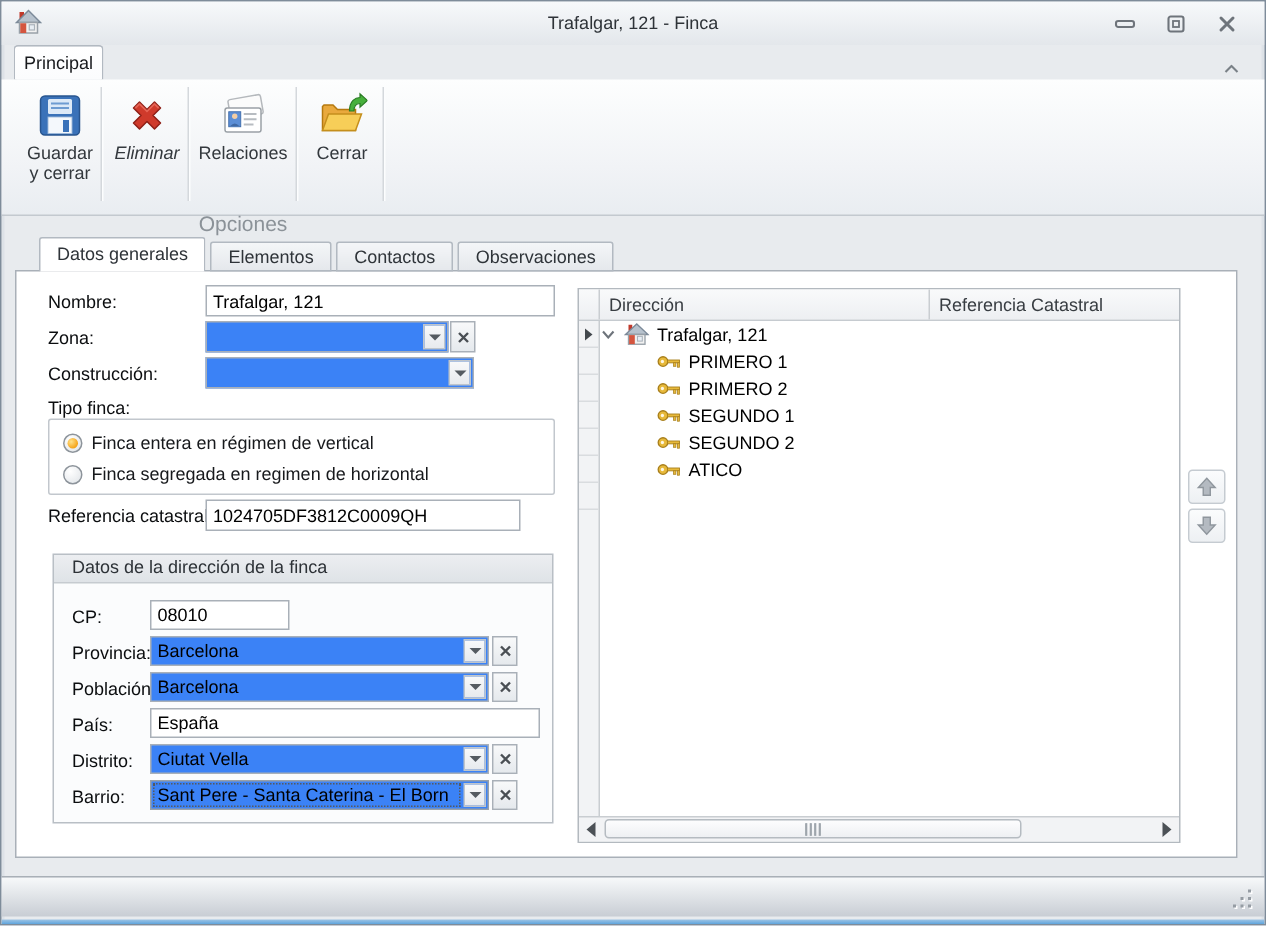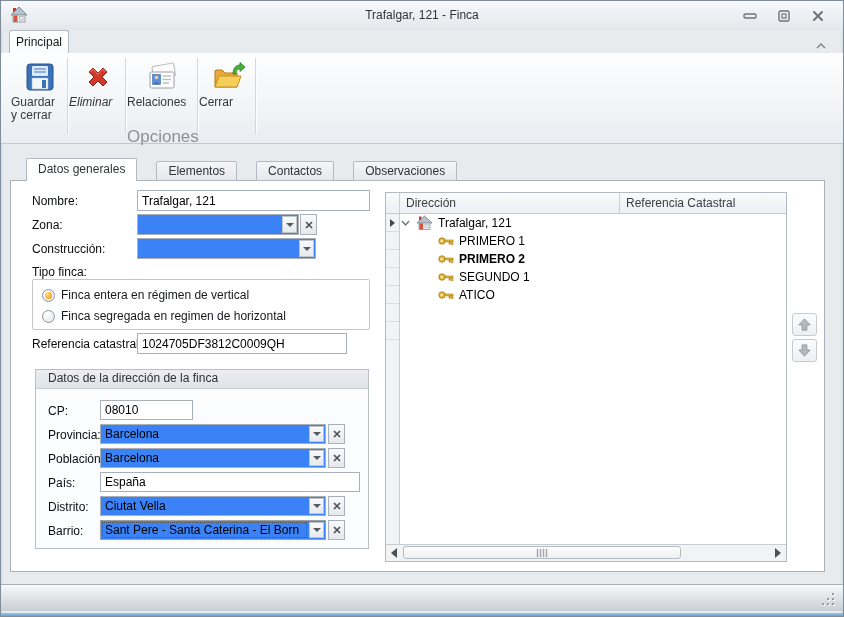--- a/index.html
+++ b/index.html
@@ -8,28 +8,28 @@
   
   .titlebar{position:absolute;top:0;left:0;right:0;height:29px;background:linear-gradient(#f7f9fb,#e3e7eb);}
   .title{position:absolute;left:0;right:0;top:0;line-height:29px;text-align:center;color:#2e3338;}
   .app-icon{position:absolute;left:9px;top:5px;width:18px;height:18px;}
   .winbtns{position:absolute;right:16px;top:0;height:29px;display:flex;gap:16px;align-items:center;}
   .winbtn{width:18px;height:16px;display:flex;align-items:center;justify-content:center;cursor:default;}
   
   .ribbon-tab{position:absolute;left:8px;top:29px;width:60px;height:23px;background:linear-gradient(#ffffff,#fbfcfd);border:1px solid #b2b9c1;border-bottom:none;border-radius:3px 3px 0 0;text-align:center;line-height:22px;box-sizing:border-box;z-index:2;}
   .ribbon-collapse{position:absolute;right:17px;top:37px;}
   .ribbon-body{position:absolute;left:0;right:0;top:52px;height:91px;background:linear-gradient(#fdfefe,#f1f3f6 65%,#e9edf1);border-bottom:1px solid #c3c9cf;box-sizing:border-box;}
-  .rbtn{position:absolute;top:4px;width:58px;height:68px;text-align:left;border-radius:3px;}
+  .rbtn{position:absolute;top:4px;width:58px;height:68px;text-align:center;border-radius:3px;}
   .rbtn svg{display:block;margin:4px auto 3px auto;}
   .rbtn .cap{line-height:13px;color:#33383d;}
   .rsep{position:absolute;top:5px;height:76px;width:1px;background:#d4d8dc;box-shadow:1px 0 0 #fcfdfe;}
-  .rgroupcap{position:absolute;top:74px;width:70px;text-align:center;color:#8b9298;font-size:17px;}
+  .rgroupcap{position:absolute;top:88px;width:70px;text-align:center;color:#8b9298;font-size:14px;}
   
   .tabstrip{position:absolute;left:25px;top:157px;height:23px;display:flex;z-index:3;}
-  .ptab{height:20px;margin-top:3px;margin-right:19px;padding:0 11px;line-height:19px;background:linear-gradient(#f4f6f8,#e5e8ec);border:1px solid #b2b9c1;border-radius:2px 2px 0 0;box-sizing:border-box;color:#2f3439;}
+  .ptab{height:20px;margin-top:3px;margin-right:3px;padding:0 11px;line-height:19px;background:linear-gradient(#f4f6f8,#e5e8ec);border:1px solid #b2b9c1;border-radius:2px 2px 0 0;box-sizing:border-box;color:#2f3439;}
   .ptab.active{height:23px;margin-top:0;line-height:21px;background:#ffffff;border-bottom:none;}
   
   .panel{position:absolute;left:9px;top:179px;width:815px;height:392px;background:#fff;border:1px solid #a9b0b8;box-sizing:border-box;}
   .lbl{position:absolute;white-space:nowrap;color:#0b0d0f;}
   .ed{position:absolute;border:1px solid #a9b0b8;background:#fff;font:12px "Liberation Sans",sans-serif;padding:2px 4px;box-sizing:border-box;color:#000;}
   .combo{position:absolute;border:1px solid #a9b0b8;background:#3b82f6;box-sizing:border-box;}
   .combo>input{position:absolute;left:0;top:0;height:100%;width:calc(100% - 17px);border:0;padding:2px 4px;font:12px "Liberation Sans",sans-serif;box-sizing:border-box;background:transparent;color:#000;outline:none;}
   .combo.focused{border:1px solid #98a0a8;}
   .combo.focused>input{outline:1px dotted #55595e;outline-offset:-2px;}
   .arrowbtn{position:absolute;top:1px;bottom:1px;right:1px;width:15px;background:linear-gradient(#f8f9fa,#e7eaee);border:1px solid #bfc5cb;box-sizing:border-box;display:flex;align-items:center;justify-content:center;}
@@ -310,21 +310,21 @@
               <svg width="16" height="10" viewBox="0 0 16 10">
                 <circle cx="4" cy="5" r="3.2" fill="#e7b93a" stroke="#a87f1c" stroke-width="0.9"></circle>
                 <circle cx="3.6" cy="5" r="1.1" fill="#fdf6e3"></circle>
                 <rect x="7" y="4" width="8" height="1.9" fill="#e7b93a" stroke="#a87f1c" stroke-width="0.6"></rect>
                 <rect x="11" y="5.8" width="1.6" height="2.4" fill="#e7b93a" stroke="#a87f1c" stroke-width="0.5"></rect>
                 <rect x="13.6" y="5.8" width="1.4" height="3" fill="#e7b93a" stroke="#a87f1c" stroke-width="0.5"></rect>
               </svg>
             </span>
           <span>PRIMERO 1</span>
         </div>
-        <div class="trow" style="padding-left:37px;font-weight:bold;">
+        <div class="trow" style="padding-left:37px;">
           <span class="ic">
               <svg width="16" height="10" viewBox="0 0 16 10">
                 <circle cx="4" cy="5" r="3.2" fill="#e7b93a" stroke="#a87f1c" stroke-width="0.9"></circle>
                 <circle cx="3.6" cy="5" r="1.1" fill="#fdf6e3"></circle>
                 <rect x="7" y="4" width="8" height="1.9" fill="#e7b93a" stroke="#a87f1c" stroke-width="0.6"></rect>
                 <rect x="11" y="5.8" width="1.6" height="2.4" fill="#e7b93a" stroke="#a87f1c" stroke-width="0.5"></rect>
                 <rect x="13.6" y="5.8" width="1.4" height="3" fill="#e7b93a" stroke="#a87f1c" stroke-width="0.5"></rect>
               </svg>
             </span>
           <span>PRIMERO 2</span>
@@ -333,20 +333,32 @@
           <span class="ic">
               <svg width="16" height="10" viewBox="0 0 16 10">
                 <circle cx="4" cy="5" r="3.2" fill="#e7b93a" stroke="#a87f1c" stroke-width="0.9"></circle>
                 <circle cx="3.6" cy="5" r="1.1" fill="#fdf6e3"></circle>
                 <rect x="7" y="4" width="8" height="1.9" fill="#e7b93a" stroke="#a87f1c" stroke-width="0.6"></rect>
                 <rect x="11" y="5.8" width="1.6" height="2.4" fill="#e7b93a" stroke="#a87f1c" stroke-width="0.5"></rect>
                 <rect x="13.6" y="5.8" width="1.4" height="3" fill="#e7b93a" stroke="#a87f1c" stroke-width="0.5"></rect>
               </svg>
             </span>
           <span>SEGUNDO 1</span>
+        </div>
+        <div class="trow" style="padding-left:37px;">
+          <span class="ic">
+              <svg width="16" height="10" viewBox="0 0 16 10">
+                <circle cx="4" cy="5" r="3.2" fill="#e7b93a" stroke="#a87f1c" stroke-width="0.9"></circle>
+                <circle cx="3.6" cy="5" r="1.1" fill="#fdf6e3"></circle>
+                <rect x="7" y="4" width="8" height="1.9" fill="#e7b93a" stroke="#a87f1c" stroke-width="0.6"></rect>
+                <rect x="11" y="5.8" width="1.6" height="2.4" fill="#e7b93a" stroke="#a87f1c" stroke-width="0.5"></rect>
+                <rect x="13.6" y="5.8" width="1.4" height="3" fill="#e7b93a" stroke="#a87f1c" stroke-width="0.5"></rect>
+              </svg>
+            </span>
+          <span>SEGUNDO 2</span>
         </div>
         <div class="trow" style="padding-left:37px;">
           <span class="ic">
               <svg width="16" height="10" viewBox="0 0 16 10">
                 <circle cx="4" cy="5" r="3.2" fill="#e7b93a" stroke="#a87f1c" stroke-width="0.9"></circle>
                 <circle cx="3.6" cy="5" r="1.1" fill="#fdf6e3"></circle>
                 <rect x="7" y="4" width="8" height="1.9" fill="#e7b93a" stroke="#a87f1c" stroke-width="0.6"></rect>
                 <rect x="11" y="5.8" width="1.6" height="2.4" fill="#e7b93a" stroke="#a87f1c" stroke-width="0.5"></rect>
                 <rect x="13.6" y="5.8" width="1.4" height="3" fill="#e7b93a" stroke="#a87f1c" stroke-width="0.5"></rect>
               </svg>

